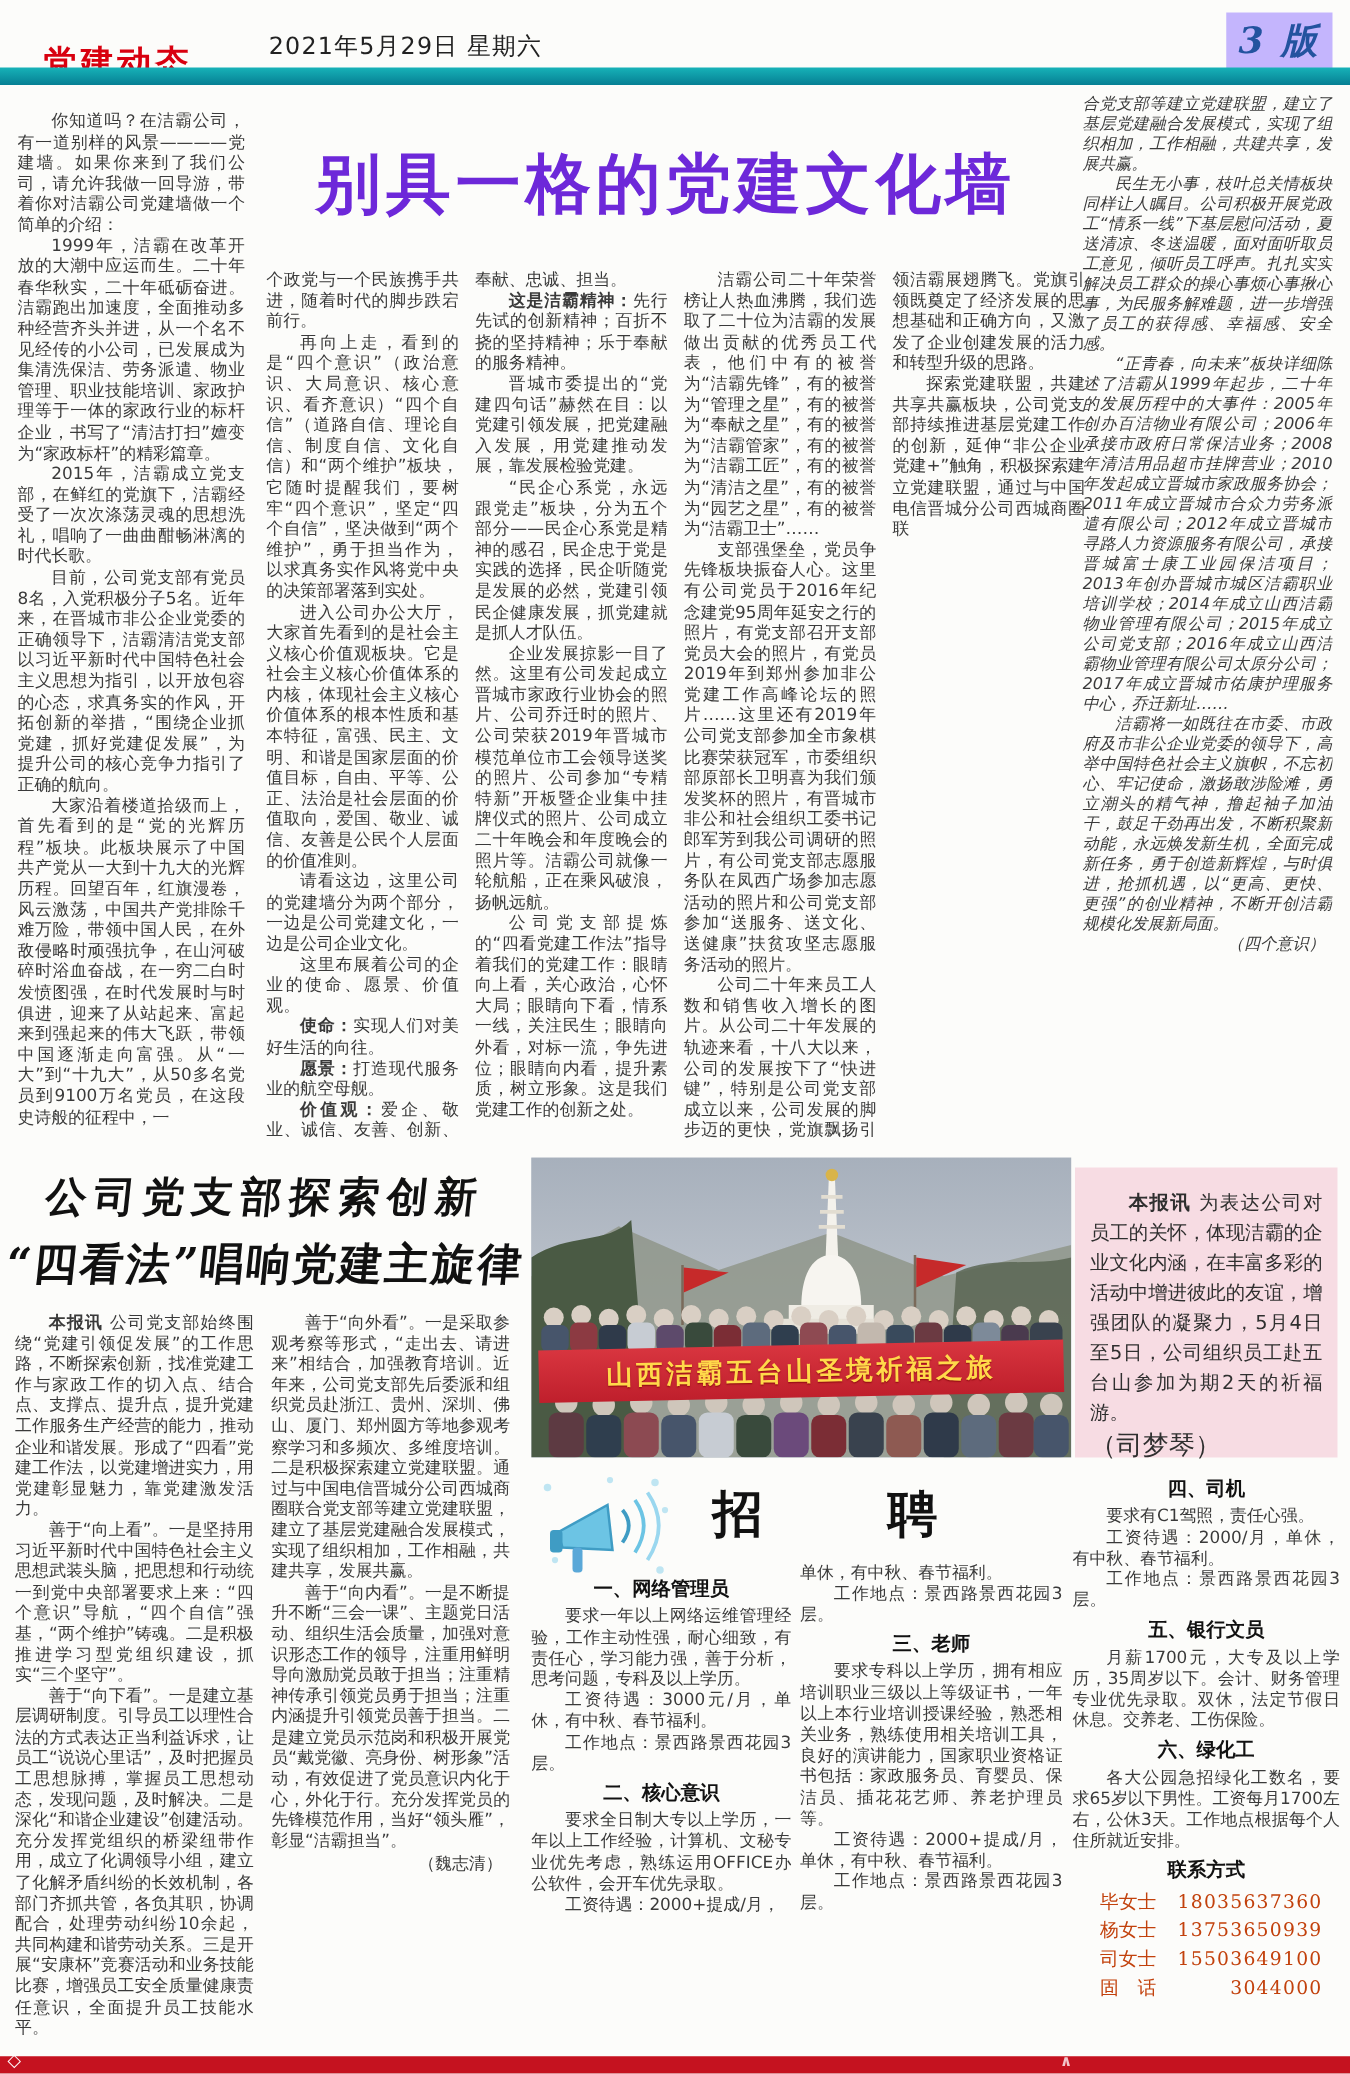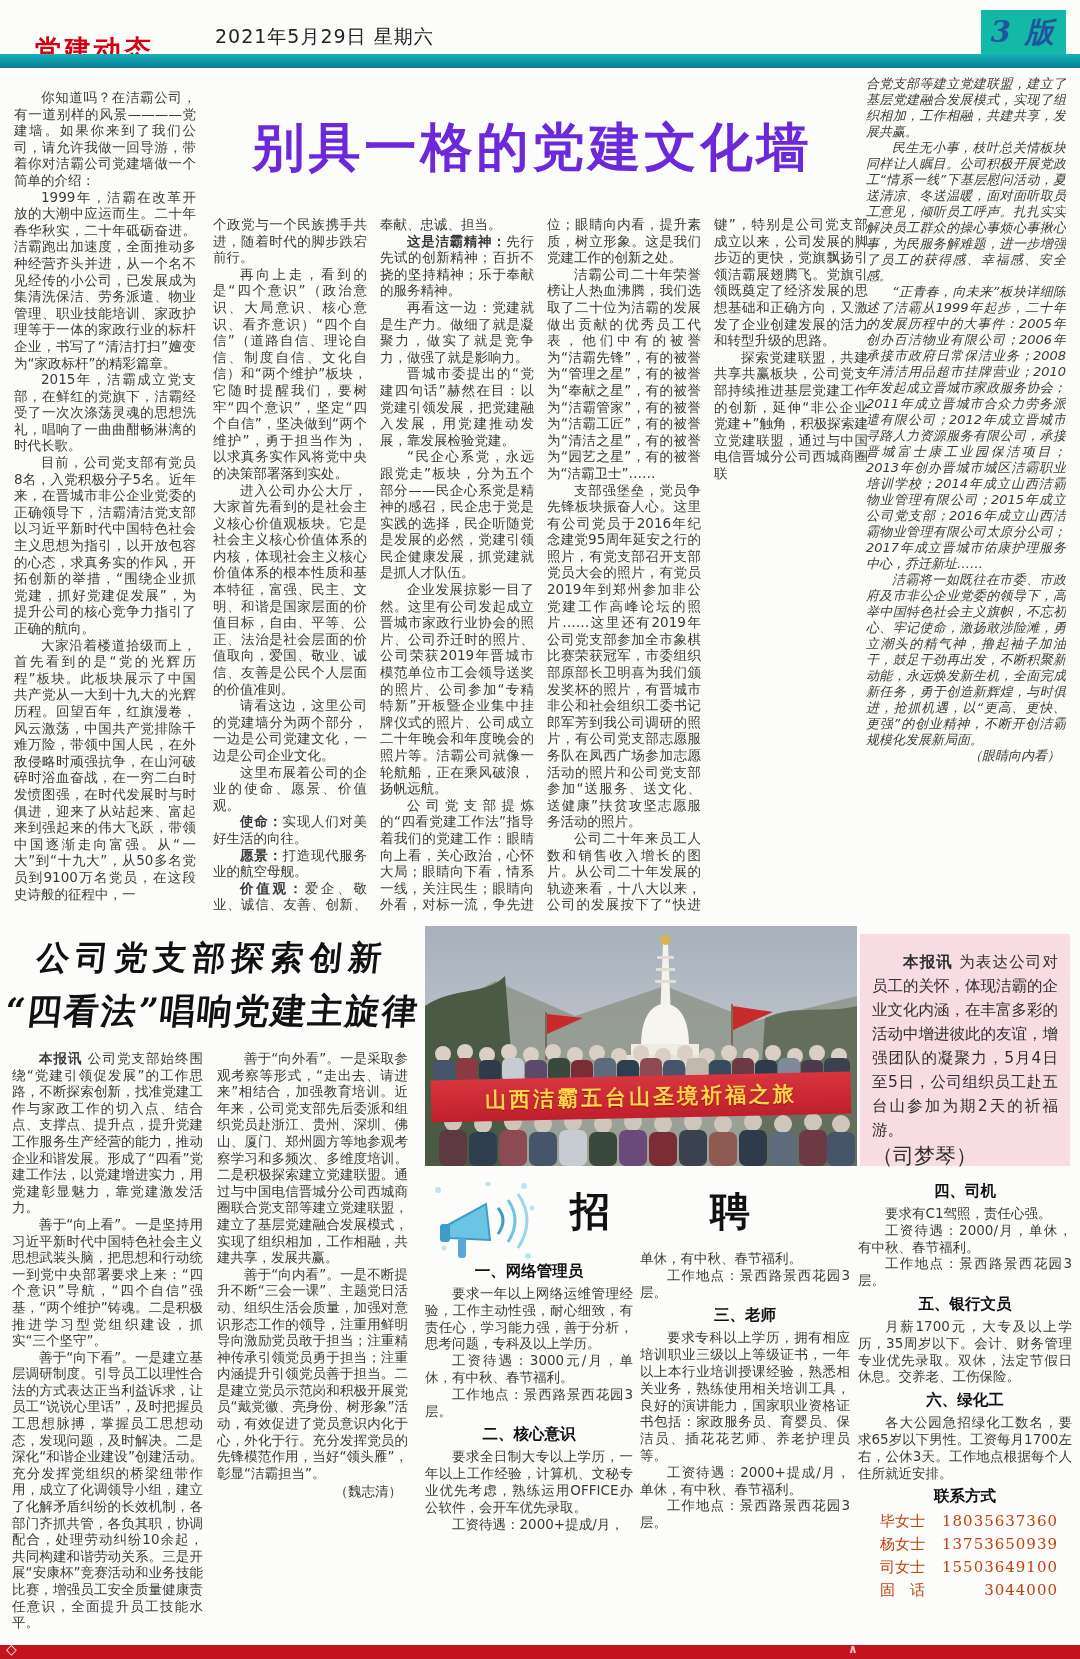--- a/index.html
+++ b/index.html
@@ -7,21 +7,21 @@
   .page {
     position:relative; width:1080px; height:1659px; margin:0 auto;
     background:#fcfcfa; overflow:hidden;
     font-family:"DejaVu Sans", sans-serif; color:#3a3a3a;
   }
   .abs { position:absolute; }
 
   
   .masthead { left:34px; top:32px; font-size:27px; font-weight:bold; color:#d8000f; letter-spacing:3px; }
   .issue-date { left:215px; top:24px; font-size:19px; color:#222; letter-spacing:1px; }
-  .pageno-box { right:14px; top:10px; background:#14b8a6; padding:3px 10px 5px; }
+  .pageno-box { right:14px; top:10px; background:#c4b5fd; padding:3px 10px 5px; }
   .pageno-box span { font-family:"DejaVu Serif", serif; font-style:italic; font-weight:bold; font-size:29px; color:#23539f; letter-spacing:2px; }
   .tealbar { left:0; top:54px; width:1080px; height:14px; background:linear-gradient(#17b2b8,#067f93); }
 
   
   .bp { font-size:13.5px; line-height:16.6px; text-align:justify; text-indent:2em; color:#3a3a3a; }
   .noind { text-indent:0; }
   .byline { text-align:right; padding-right:6px; text-indent:0; font-size:13.5px; line-height:20px; }
   .colbox { overflow:hidden; }
 
   .main-left  { left:14px;  top:76px;  width:182px; height:848px;margin-top:13px; }
@@ -101,37 +101,36 @@
   <div class="abs colbox main-mid">
     <p class="bp noind">个政党与一个民族携手共进，随着时代的脚步跌宕前行。</p>
     <p class="bp">再向上走，看到的是“四个意识”（政治意识、大局意识、核心意识、看齐意识）“四个自信”（道路自信、理论自信、制度自信、文化自信）和“两个维护”板块，它随时提醒我们，要树牢“四个意识”，坚定“四个自信”，坚决做到“两个维护”，勇于担当作为，以求真务实作风将党中央的决策部署落到实处。</p>
     <p class="bp">进入公司办公大厅，大家首先看到的是社会主义核心价值观板块。它是社会主义核心价值体系的内核，体现社会主义核心价值体系的根本性质和基本特征，富强、民主、文明、和谐是国家层面的价值目标，自由、平等、公正、法治是社会层面的价值取向，爱国、敬业、诚信、友善是公民个人层面的价值准则。</p>
     <p class="bp">请看这边，这里公司的党建墙分为两个部分，一边是公司党建文化，一边是公司企业文化。</p>
     <p class="bp">这里布展着公司的企业的使命、愿景、价值观。</p>
     <p class="bp"><b>使命：</b><span>实现人们对美好生活的向往。</span></p>
     <p class="bp"><b>愿景：</b><span>打造现代服务业的航空母舰。</span></p>
     <p class="bp"><b>价值观：</b><span>爱企、敬业、诚信、友善、创新、奉献、忠诚、担当。</span></p>
     <p class="bp"><b>这是洁霸精神：</b><span>先行先试的创新精神；百折不挠的坚持精神；乐于奉献的服务精神。</span></p>
-    <p class="bp">再看这一边：党建就是生产力。做细了就是凝聚力，做实了就是竞争力，做强了就是影响力。</p>
     <p class="bp">晋城市委提出的“党建四句话”赫然在目：以党建引领发展，把党建融入发展，用党建推动发展，靠发展检验党建。</p>
     <p class="bp">“民企心系党，永远跟党走”板块，分为五个部分——民企心系党是精神的感召，民企忠于党是实践的选择，民企听随党是发展的必然，党建引领民企健康发展，抓党建就是抓人才队伍。</p>
     <p class="bp">企业发展掠影一目了然。这里有公司发起成立晋城市家政行业协会的照片、公司乔迁时的照片、公司荣获2019年晋城市模范单位市工会领导送奖的照片、公司参加“专精特新”开板暨企业集中挂牌仪式的照片、公司成立二十年晚会和年度晚会的照片等。洁霸公司就像一轮航船，正在乘风破浪，扬帆远航。</p>
     <p class="bp">公司党支部提炼的“四看党建工作法”指导着我们的党建工作：眼睛向上看，关心政治，心怀大局；眼睛向下看，情系一线，关注民生；眼睛向外看，对标一流，争先进位；眼睛向内看，提升素质，树立形象。这是我们党建工作的创新之处。</p>
     <p class="bp">洁霸公司二十年荣誉榜让人热血沸腾，我们选取了二十位为洁霸的发展做出贡献的优秀员工代表，他们中有的被誉为“洁霸先锋”，有的被誉为“管理之星”，有的被誉为“奉献之星”，有的被誉为“洁霸管家”，有的被誉为“洁霸工匠”，有的被誉为“清洁之星”，有的被誉为“园艺之星”，有的被誉为“洁霸卫士”……</p>
     <p class="bp">支部强堡垒，党员争先锋板块振奋人心。这里有公司党员于2016年纪念建党95周年延安之行的照片，有党支部召开支部党员大会的照片，有党员2019年到郑州参加非公党建工作高峰论坛的照片……这里还有2019年公司党支部参加全市象棋比赛荣获冠军，市委组织部原部长卫明喜为我们颁发奖杯的照片，有晋城市非公和社会组织工委书记郎军芳到我公司调研的照片，有公司党支部志愿服务队在凤西广场参加志愿活动的照片和公司党支部参加“送服务、送文化、送健康”扶贫攻坚志愿服务活动的照片。</p>
     <p class="bp">公司二十年来员工人数和销售收入增长的图片。从公司二十年发展的轨迹来看，十八大以来，公司的发展按下了“快进键”，特别是公司党支部成立以来，公司发展的脚步迈的更快，党旗飘扬引领洁霸展翅腾飞。党旗引领既奠定了经济发展的思想基础和正确方向，又激发了企业创建发展的活力和转型升级的思路。</p>
     <p class="bp">探索党建联盟，共建共享共赢板块，公司党支部持续推进基层党建工作的创新，延伸“非公企业党建+”触角，积极探索建立党建联盟，通过与中国电信晋城分公司西城商圈联</p>
   </div>
 
   <div class="abs colbox main-right">
     <p class="bp noind">合党支部等建立党建联盟，建立了基层党建融合发展模式，实现了组织相加，工作相融，共建共享，发展共赢。</p>
     <p class="bp">民生无小事，枝叶总关情板块同样让人瞩目。公司积极开展党政工“情系一线”下基层慰问活动，夏送清凉、冬送温暖，面对面听取员工意见，倾听员工呼声。扎扎实实解决员工群众的操心事烦心事揪心事，为民服务解难题，进一步增强了员工的获得感、幸福感、安全感。</p>
     <p class="bp">“正青春，向未来”板块详细陈述了洁霸从1999年起步，二十年的发展历程中的大事件：2005年创办百洁物业有限公司；2006年承接市政府日常保洁业务；2008年清洁用品超市挂牌营业；2010年发起成立晋城市家政服务协会；2011年成立晋城市合众力劳务派遣有限公司；2012年成立晋城市寻路人力资源服务有限公司，承接晋城富士康工业园保洁项目；2013年创办晋城市城区洁霸职业培训学校；2014年成立山西洁霸物业管理有限公司；2015年成立公司党支部；2016年成立山西洁霸物业管理有限公司太原分公司；2017年成立晋城市佑康护理服务中心，乔迁新址……</p>
     <p class="bp">洁霸将一如既往在市委、市政府及市非公企业党委的领导下，高举中国特色社会主义旗帜，不忘初心、牢记使命，激扬敢涉险滩，勇立潮头的精气神，撸起袖子加油干，鼓足干劲再出发，不断积聚新动能，永远焕发新生机，全面完成新任务，勇于创造新辉煌，与时俱进，抢抓机遇，以“更高、更快、更强”的创业精神，不断开创洁霸规模化发展新局面。</p>
-    <p class="bp byline">（眼睛向内看）</p>
+    <p class="bp byline">（四个意识）</p>
   </div>
 
   <h2 class="abs sub-h sub-h1">公司党支部探索创新</h2>
   <h2 class="abs sub-h sub-h2">“四看法”唱响党建主旋律</h2>
 
   <div class="abs colbox sub-cols">
     <p class="bp"><b class="lead-label">本报讯</b><span>  公司党支部始终围绕“党建引领促发展”的工作思路，不断探索创新，找准党建工作与家政工作的切入点、结合点、支撑点、提升点，提升党建工作服务生产经营的能力，推动企业和谐发展。形成了“四看”党建工作法，以党建增进实力，用党建彰显魅力，靠党建激发活力。</span></p>
     <p class="bp">善于“向上看”。一是坚持用习近平新时代中国特色社会主义思想武装头脑，把思想和行动统一到党中央部署要求上来：“四个意识”导航，“四个自信”强基，“两个维护”铸魂。二是积极推进学习型党组织建设，抓实“三个坚守”。</p>
     <p class="bp">善于“向下看”。一是建立基层调研制度。引导员工以理性合法的方式表达正当利益诉求，让员工“说说心里话”，及时把握员工思想脉搏，掌握员工思想动态，发现问题，及时解决。二是深化“和谐企业建设”创建活动。充分发挥党组织的桥梁纽带作用，成立了化调领导小组，建立了化解矛盾纠纷的长效机制，各部门齐抓共管，各负其职，协调配合，处理劳动纠纷10余起，共同构建和谐劳动关系。三是开展“安康杯”竞赛活动和业务技能比赛，增强员工安全质量健康责任意识，全面提升员工技能水平。</p>
     <p class="bp">善于“向外看”。一是采取参观考察等形式，“走出去、请进来”相结合，加强教育培训。近年来，公司党支部先后委派和组织党员赴浙江、贵州、深圳、佛山、厦门、郑州圆方等地参观考察学习和多频次、多维度培训。二是积极探索建立党建联盟。通过与中国电信晋城分公司西城商圈联合党支部等建立党建联盟，建立了基层党建融合发展模式，实现了组织相加，工作相融，共建共享，发展共赢。</p>

